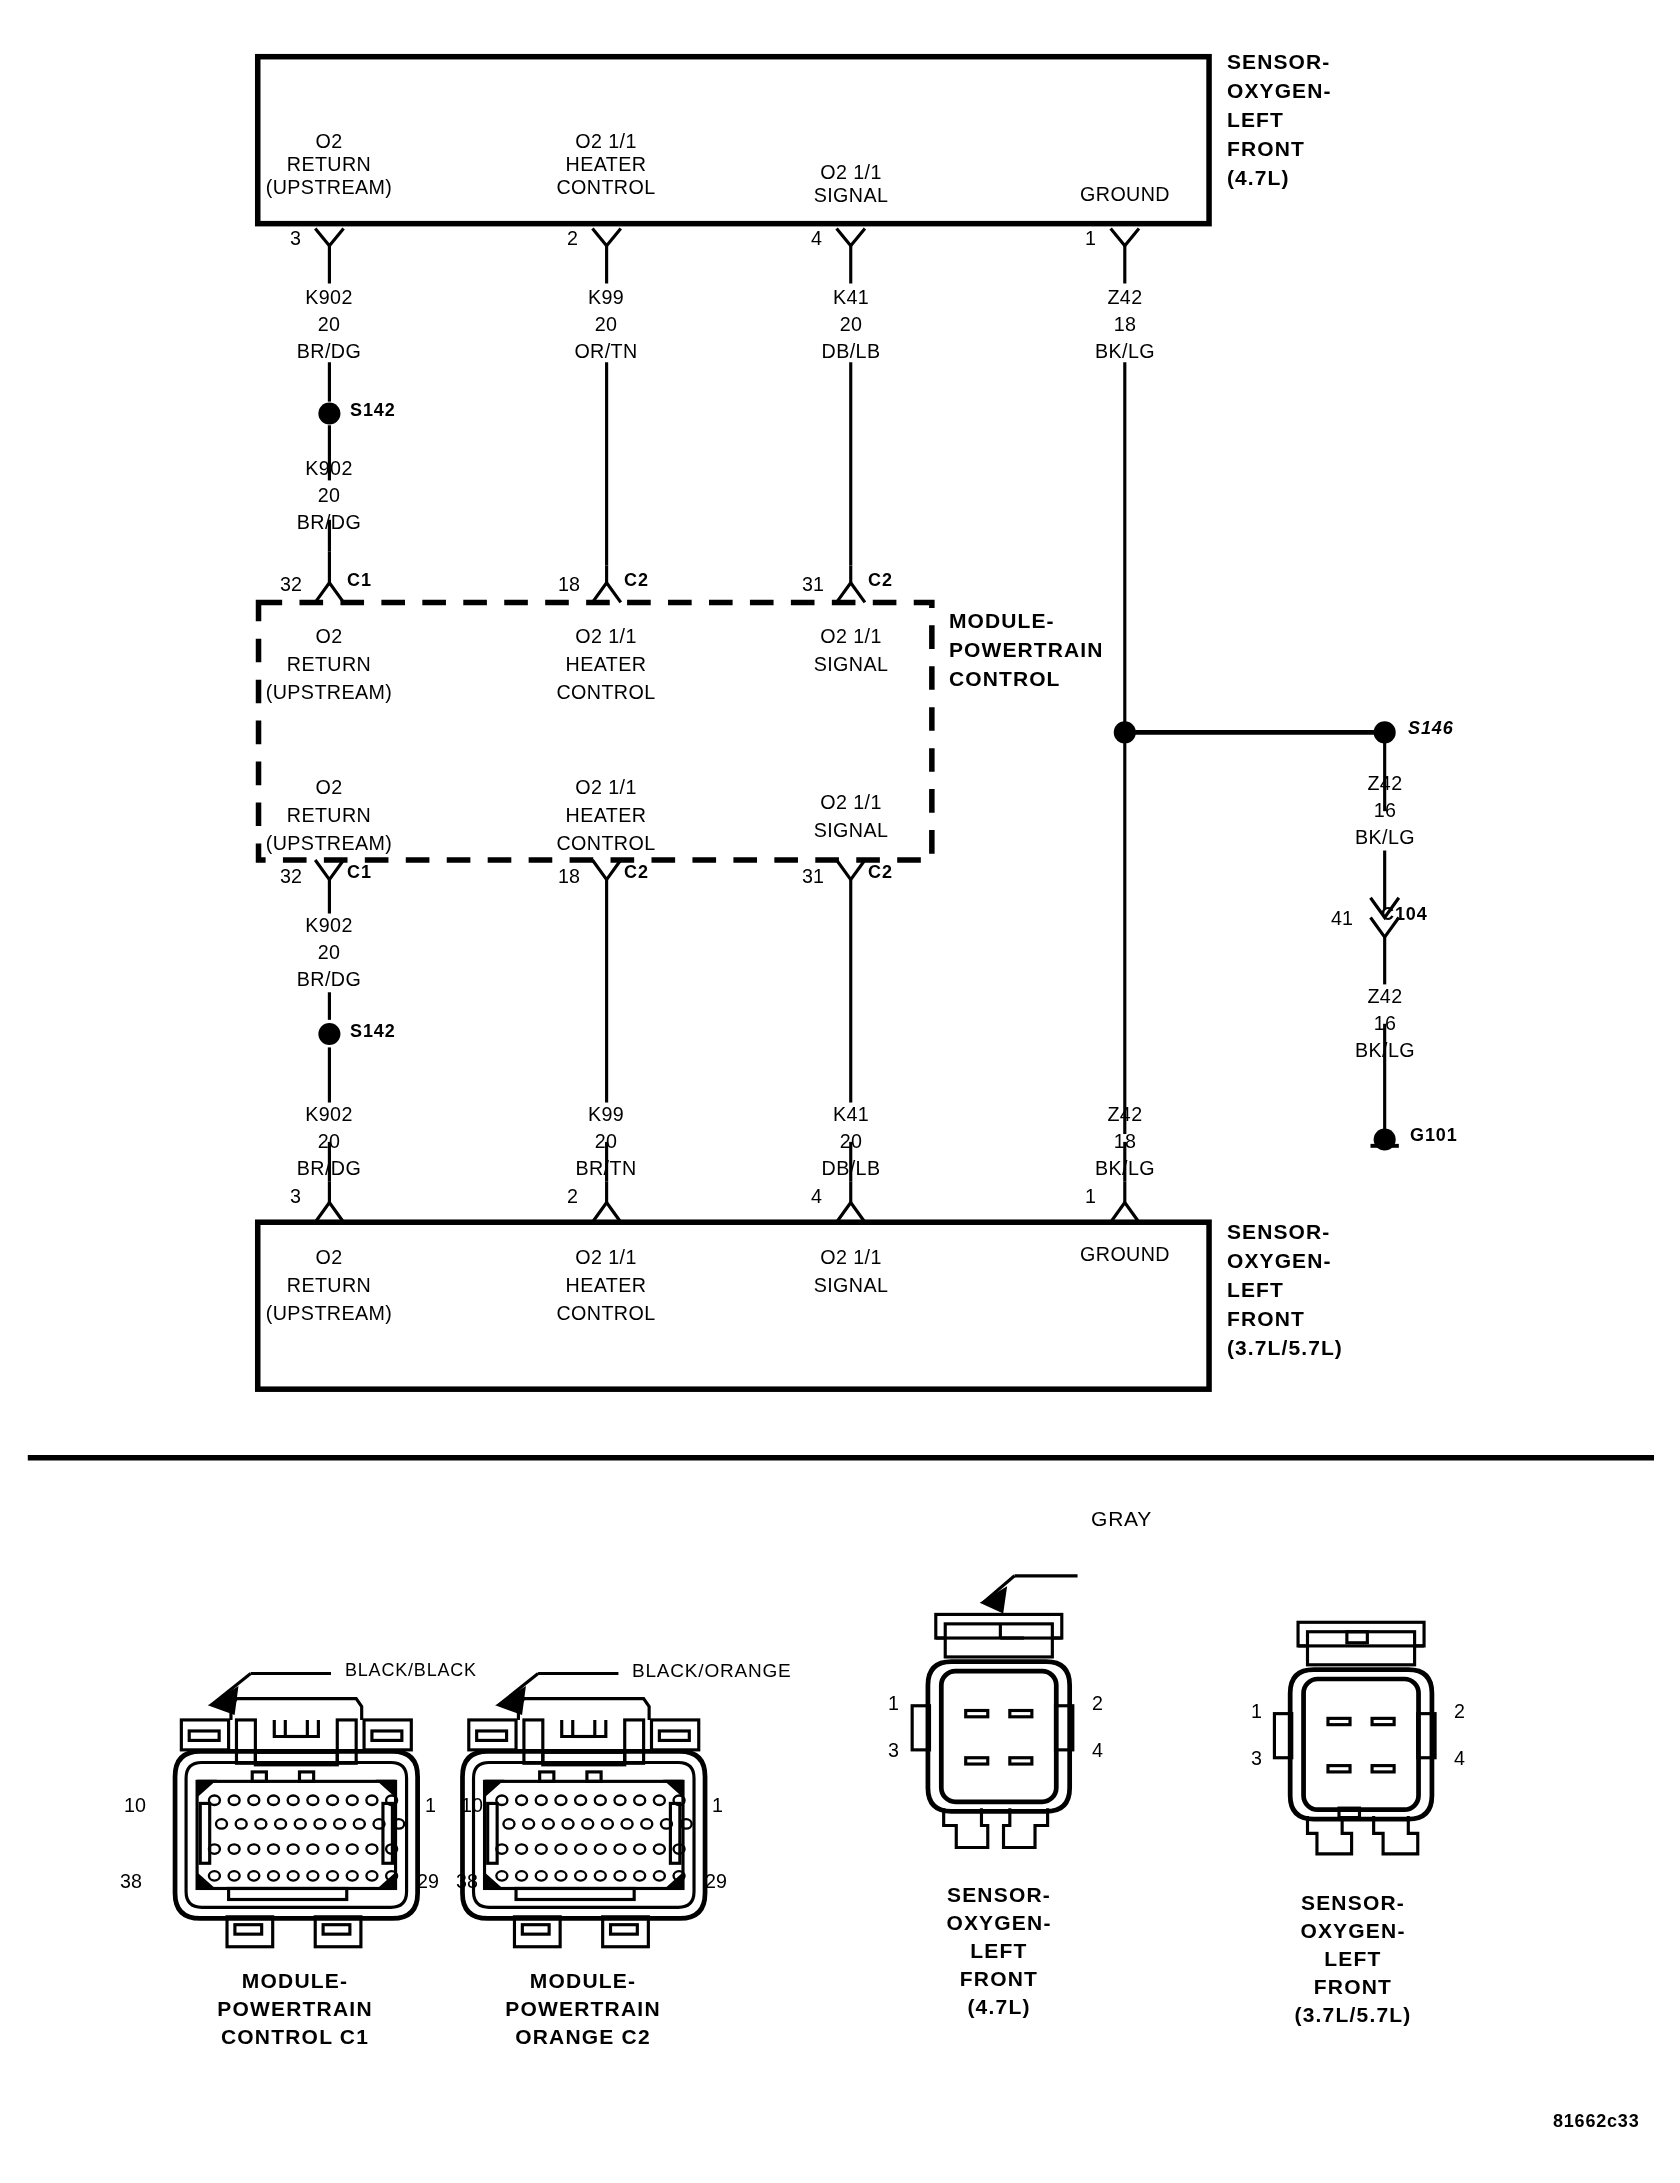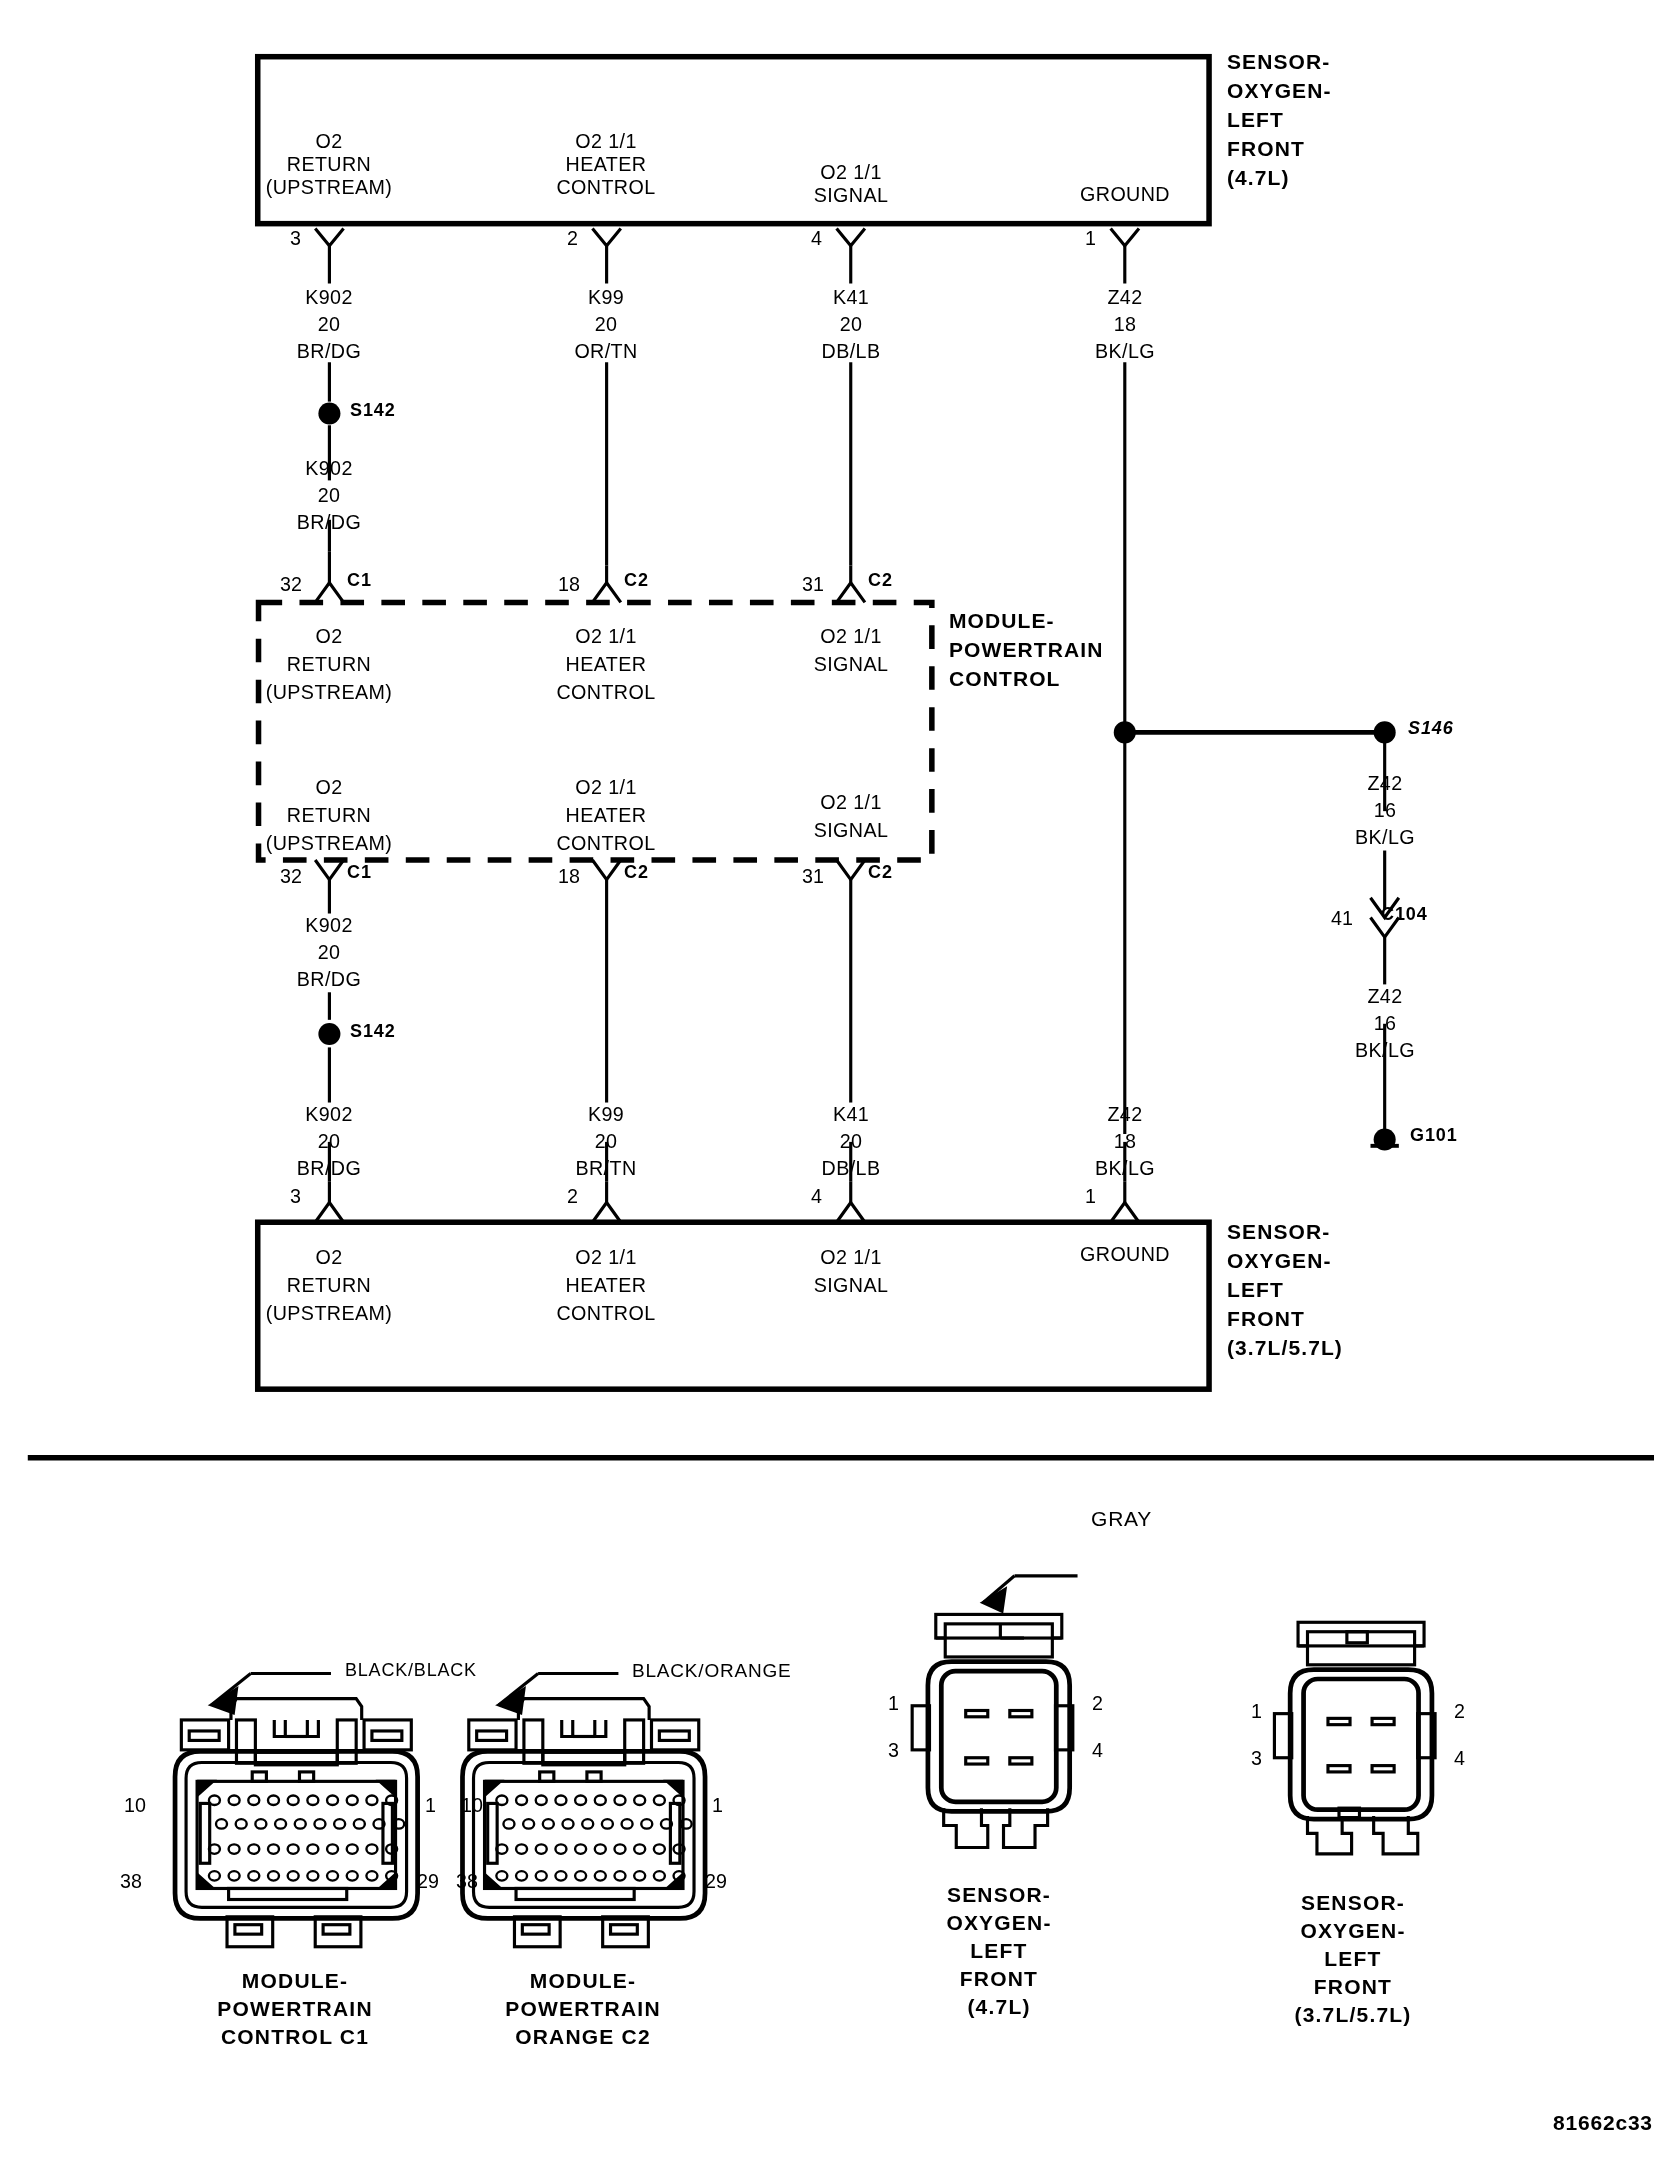--- a/index.html
+++ b/index.html
@@ -8,21 +8,21 @@
   .pg{position:absolute;left:0;top:0;width:1681px;height:2183px;}
   svg{position:absolute;left:0;top:0;}
   .lbl{position:absolute;white-space:nowrap;}
   
   .t{font-size:19.7px;letter-spacing:0.4px;font-family:"Liberation Sans",sans-serif;}
   .tc{transform:translateX(-50%);text-align:center;}
   .b{font-weight:bold;font-size:18px;letter-spacing:0.9px;}
   .bb{font-weight:bold;font-size:21px;letter-spacing:1.1px;}
   .cap{font-weight:bold;font-size:21px;letter-spacing:1.2px;text-align:center;transform:translateX(-50%);line-height:28px;}
   .pinno{font-size:19.7px;}
-  .code{font-weight:bold;font-size:21px;letter-spacing:0.8px;}
+  .code{font-weight:bold;font-size:18px;letter-spacing:0.8px;}
 </style>
 </head>
 <body>
 
 <div class="pg">
 
 <svg width="1681" height="2183" viewBox="0 0 2134 2772">
   <g fill="none" stroke="#000" stroke-width="5">
 
     <rect x="327" y="72" width="1208" height="212" stroke-width="7"></rect>

